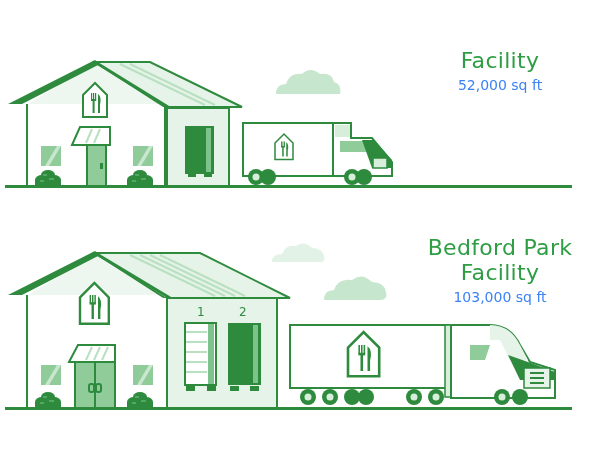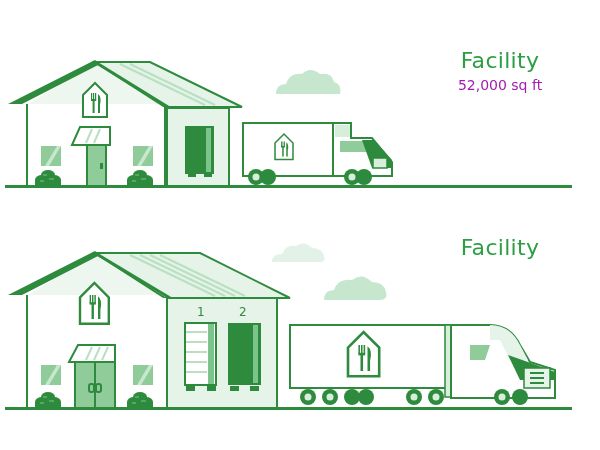--- a/index.html
+++ b/index.html
@@ -1,20 +1,20 @@
 <!DOCTYPE html>
 <html><head>
 <meta charset="utf-8">
 <style>
   html, body { margin: 0; padding: 0; background: #ffffff; }
   body { width: 600px; height: 450px; position: relative; overflow: hidden; font-family: "DejaVu Sans", sans-serif; }
   .scene { position: absolute; left: 0; top: 0; }
   .label { position: absolute; text-align: center; color: #2e9e44; }
   .label .name { font-size: 22px; line-height: 25px; font-weight: 500; letter-spacing: 0.3px; }
-  .label .size { font-size: 14px; line-height: 20px; color: #a21caf; margin-top: 2px; }
+  .label .size { font-size: 14px; line-height: 20px; color: #3b82f6; margin-top: 2px; }
   .bay-num { font-family: "DejaVu Sans", sans-serif; font-size: 12px; fill: #2e8b3e; }
 </style>
 </head>
 <body>
 
 <svg class="scene" width="600" height="450" viewBox="0 0 600 450">
   <defs>
     <g id="forkknife">
       <path d="M0 12 L12 0 L24 12 L24 34 L0 34 Z" fill="#fff" stroke="#2e8b3e" stroke-width="2"></path>
       <rect x="8" y="10" width="1.2" height="7" fill="#2e8b3e"></rect>
@@ -172,14 +172,16 @@
     <circle cx="520" cy="397" r="8" fill="#2e8b3e"></circle>
   </g>
 </svg>
 
 <div class="label" style="left:430px; top:48px; width:140px;">
   <div class="name">Facility</div>
   <div class="size">52,000 sq ft</div>
 </div>
 
 <div class="label" style="left:402px; top:235px; width:196px;">
+  <div class="name">Bedford Park</div>
   <div class="name">Facility</div>
+  <div class="size">103,000 sq ft</div>
 </div>
 
 </body></html>

